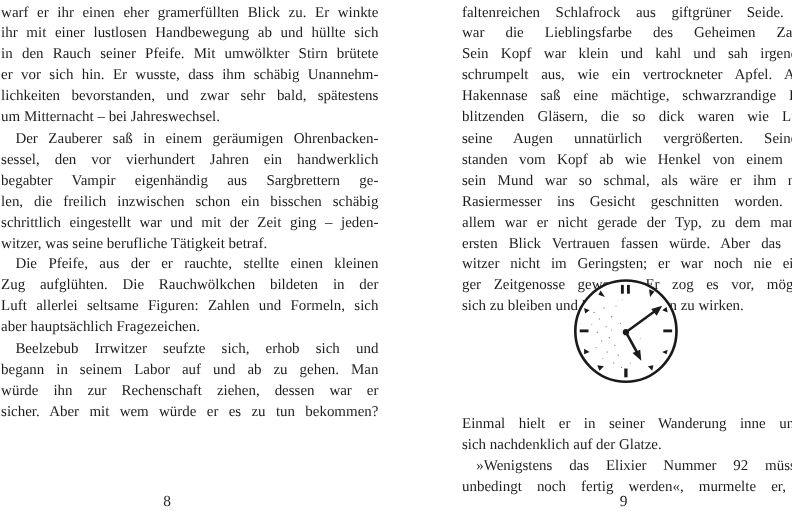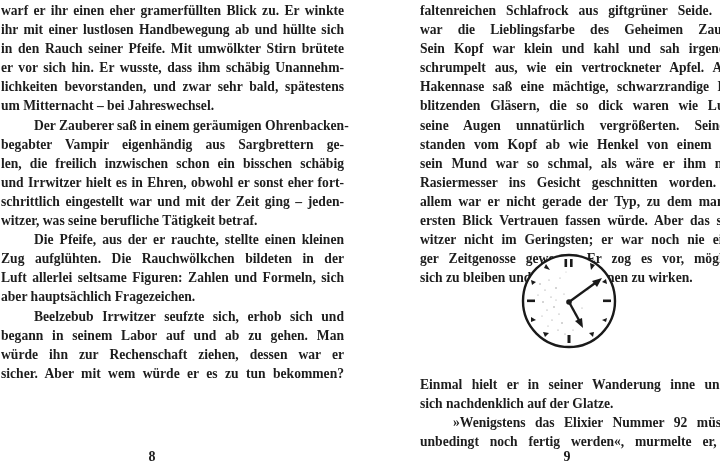--- a/index.html
+++ b/index.html
@@ -12,21 +12,20 @@
       height: 465px;
       position: relative;
       overflow: hidden;
       font-family: "Liberation Serif", "DejaVu Serif", serif;
       color: #1d1d1d;
     }
     .page {
       position: absolute;
       top: 0;
       height: 386px;
-      font-weight: bold;
     }
     .page-left { left: 0; width: 360px; }
     .page-right { left: 360px; width: 360px; }
 
     .text-block {
       position: absolute;
       font-size: 13.6px;
       line-height: 19.1px;
       text-align: justify;
       text-align-last: justify;
@@ -37,21 +36,20 @@
       white-space: nowrap;
       text-align: justify;
       text-align-last: justify;
       height: 19.1px;
     }
     .text-block .line.last {
       text-align-last: left;
     }
     .text-block .line.indent {
       text-indent: 13px;
-      padding-left: 20px;
     }
 
     .left-text { left: 1px; top: 1px; width: 343px; }
     .right-text-top { left: 60px; top: 1px; width: 358px; }
     .right-text-bottom { left: 60px; top: 375px; width: 358px; }
 
     .page-number {
       position: absolute;
       font-size: 14px;
       top: 449px;
@@ -74,23 +72,23 @@
 
 <div class="page page-left">
   <div class="text-block left-text">
     <span class="line">warf er ihr einen eher gramerfüllten Blick zu. Er winkte</span>
     <span class="line">ihr mit einer lustlosen Handbewegung ab und hüllte sich</span>
     <span class="line">in den Rauch seiner Pfeife. Mit umwölkter Stirn brütete</span>
     <span class="line">er vor sich hin. Er wusste, dass ihm schäbig Unannehm-</span>
     <span class="line">lichkeiten bevorstanden, und zwar sehr bald, spätestens</span>
     <span class="line last">um Mitternacht – bei Jahreswechsel.</span>
     <span class="line indent">Der Zauberer saß in einem geräumigen Ohrenbacken-</span>
+    <span class="line">sessel, den vor vierhundert Jahren ein handwerklich</span>
     <span class="line">begabter Vampir eigenhändig aus Sargbrettern ge-</span>
     <span class="line">len, die freilich inzwischen schon ein bisschen schäbig</span>
-    <span class="line">und Irrwitzer hielt es in Ehren, obwohl er sonst eher fort-</span>
     <span class="line">schrittlich eingestellt war und mit der Zeit ging – jeden-</span>
     <span class="line last">witzer, was seine berufliche Tätigkeit betraf.</span>
     <span class="line indent">Die Pfeife, aus der er rauchte, stellte einen kleinen</span>
     <span class="line">Zug aufglühten. Die Rauchwölkchen bildeten in der</span>
     <span class="line">Luft allerlei seltsame Figuren: Zahlen und Formeln, sich</span>
     <span class="line last">aber hauptsächlich Fragezeichen.</span>
     <span class="line indent">Beelzebub Irrwitzer seufzte sich, erhob sich und</span>
     <span class="line">begann in seinem Labor auf und ab zu gehen. Man</span>
     <span class="line">würde ihn zur Rechenschaft ziehen, dessen war er</span>
     <span class="line">sicher. Aber mit wem würde er es zu tun bekommen?</span>

